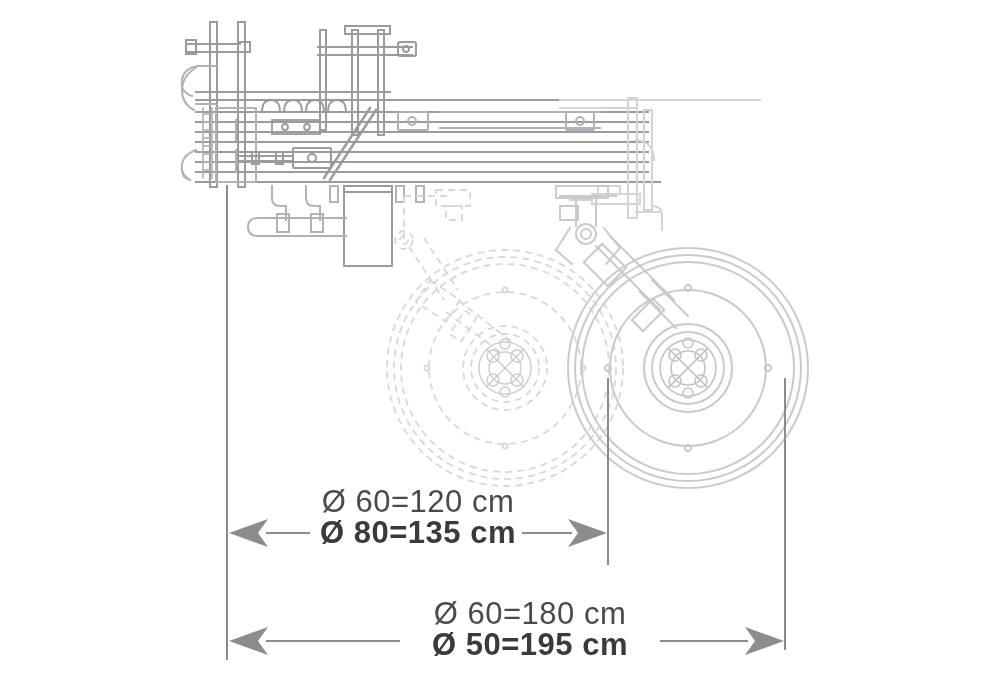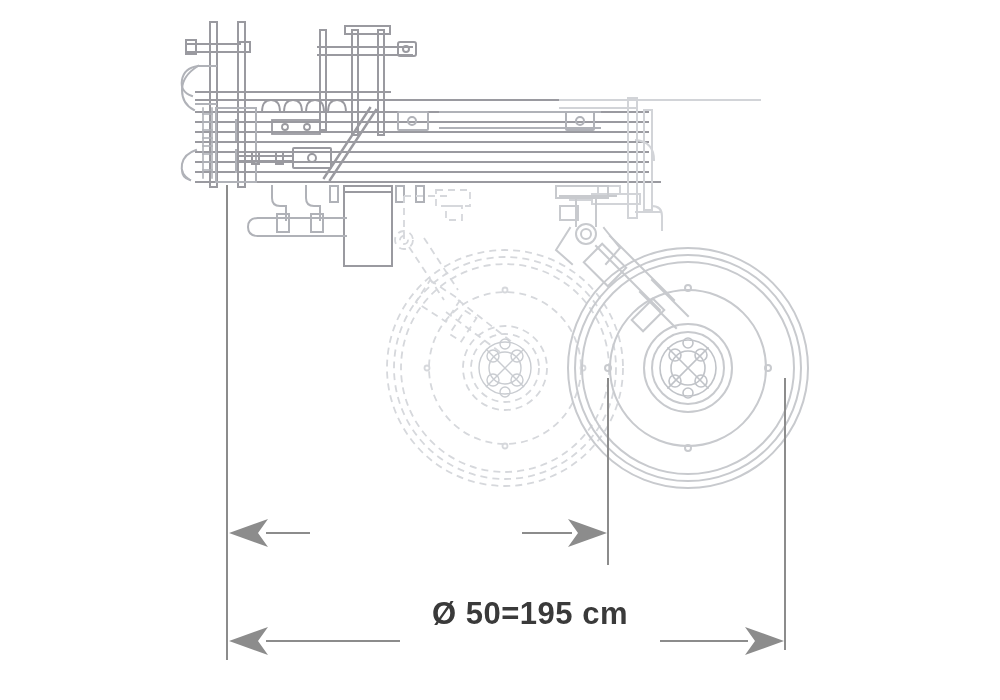--- a/index.html
+++ b/index.html
@@ -306,18 +306,23 @@
 
     <g fill="#8c8c8c">
       <line x1="266" y1="641" x2="400" y2="641" stroke="#8c8c8c" stroke-width="2"></line>
       <polygon points="229,641 268,627 258,641 268,655"></polygon>
       <line x1="660" y1="641" x2="748" y2="641" stroke="#8c8c8c" stroke-width="2"></line>
       <polygon points="784,641 745,627 755,641 745,655"></polygon>
     </g>
 
   </svg>
 
+  <div id="label-upper" class="dim-label">
+    <div class="dim-line-1">Ø 60=120 cm</div>
+    <div class="dim-line-2">Ø 80=135 cm</div>
+  </div>
 
   <div id="label-lower" class="dim-label">
+    <div class="dim-line-1">Ø 60=180 cm</div>
     <div class="dim-line-2">Ø 50=195 cm</div>
   </div>
 
 </div>
 
 </body></html>

